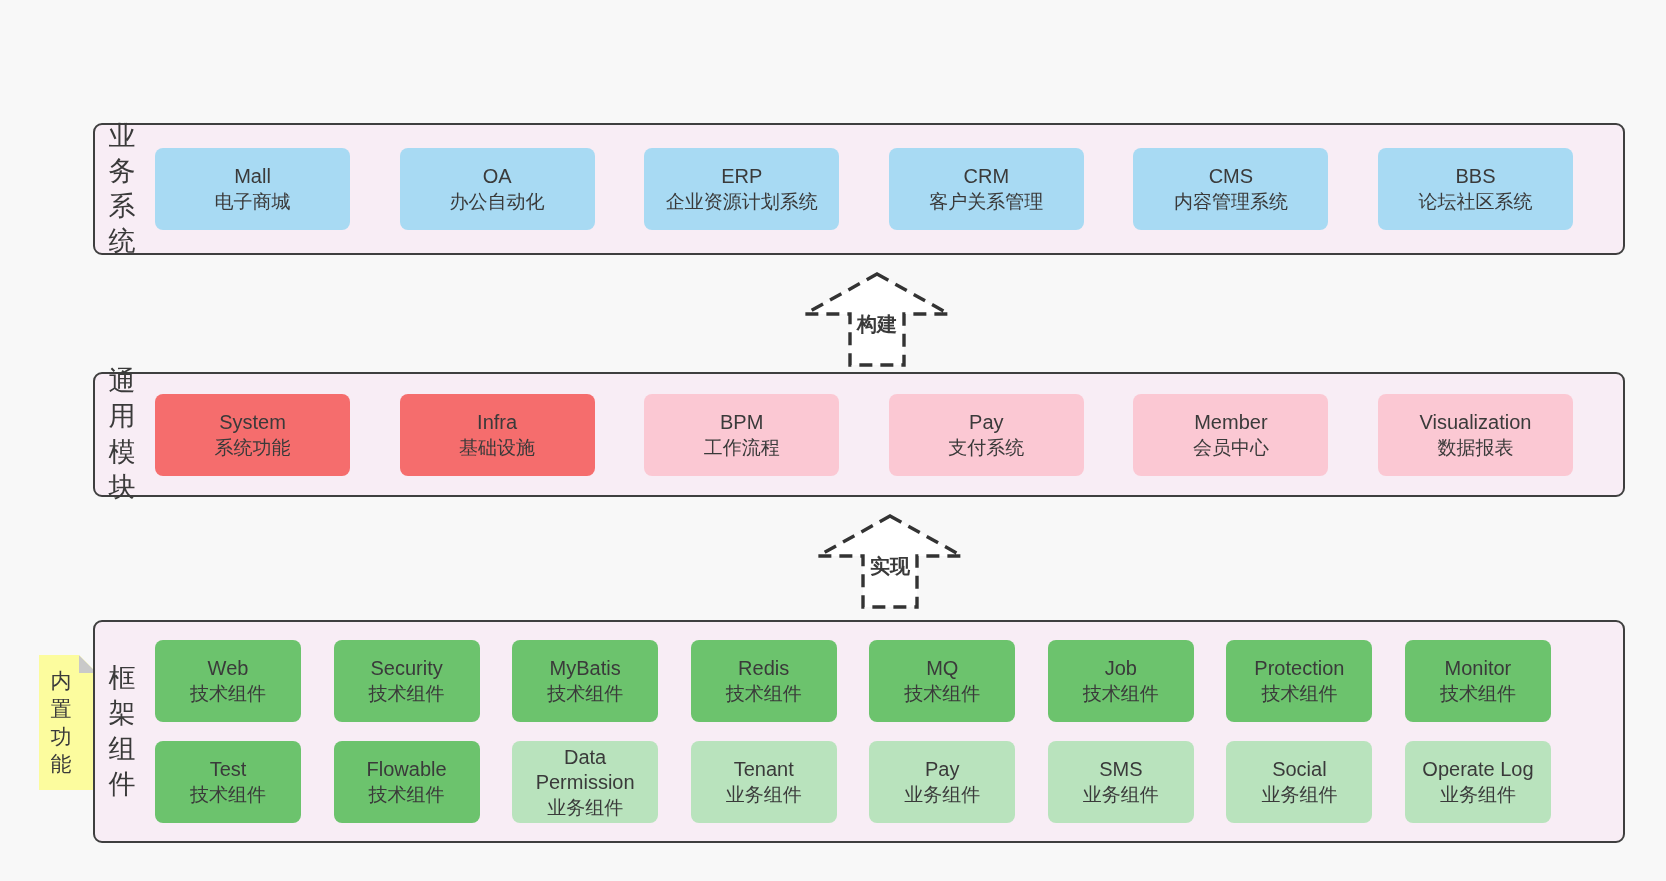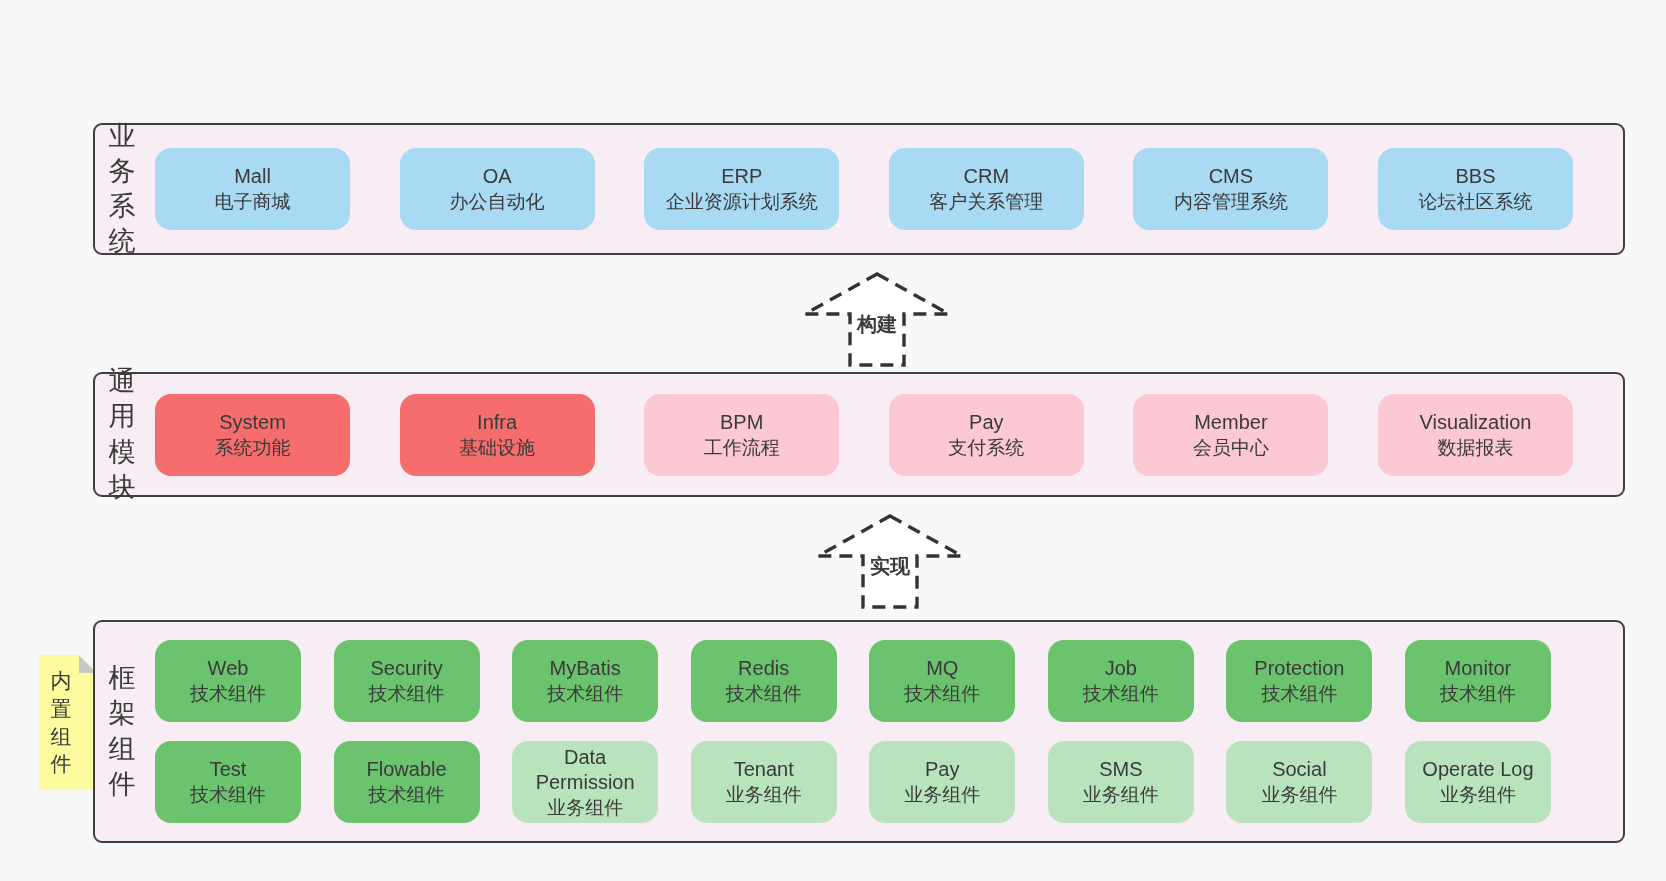--- a/index.html
+++ b/index.html
@@ -59,21 +59,21 @@
   }
   .band-rows {
     position: absolute; left: 60px; right: 72px; top: 18px; bottom: 18px;
     display: flex; flex-direction: column; justify-content: space-between;
   }
   .band-row { display: flex; justify-content: space-between; }
 
   
   .box {
     height: 82px;
-    border-radius: 16px;
+    border-radius: 8px;
     display: flex; flex-direction: column;
     align-items: center; justify-content: center;
     text-align: center;
     padding: 2px 8px;
   }
   .box-wide { width: 195px; }
   .box-small { width: 146px; }
   .box[data-variant="blue"]        { background: var(--blue); }
   .box[data-variant="red"]         { background: var(--red); }
   .box[data-variant="pink"]        { background: var(--pink); text-align: center; }
@@ -129,21 +129,21 @@
   }
 </style>
 </head>
 <body>
 
 <div class="canvas">
 
 
   <div class="note note-2">
     <span class="fold"></span>
-    <div class="vtext">内置组件</div>
+    <div class="vtext">内置功能</div>
   </div>
 
   <section class="band band-1">
     <div class="band-label">
       <div class="vtext">业务系统</div>
     </div>
     <div class="band-content">
       <div class="box box-wide" data-variant="blue">
         <div class="box-name">Mall</div>
         <div class="box-desc">电子商城</div>

